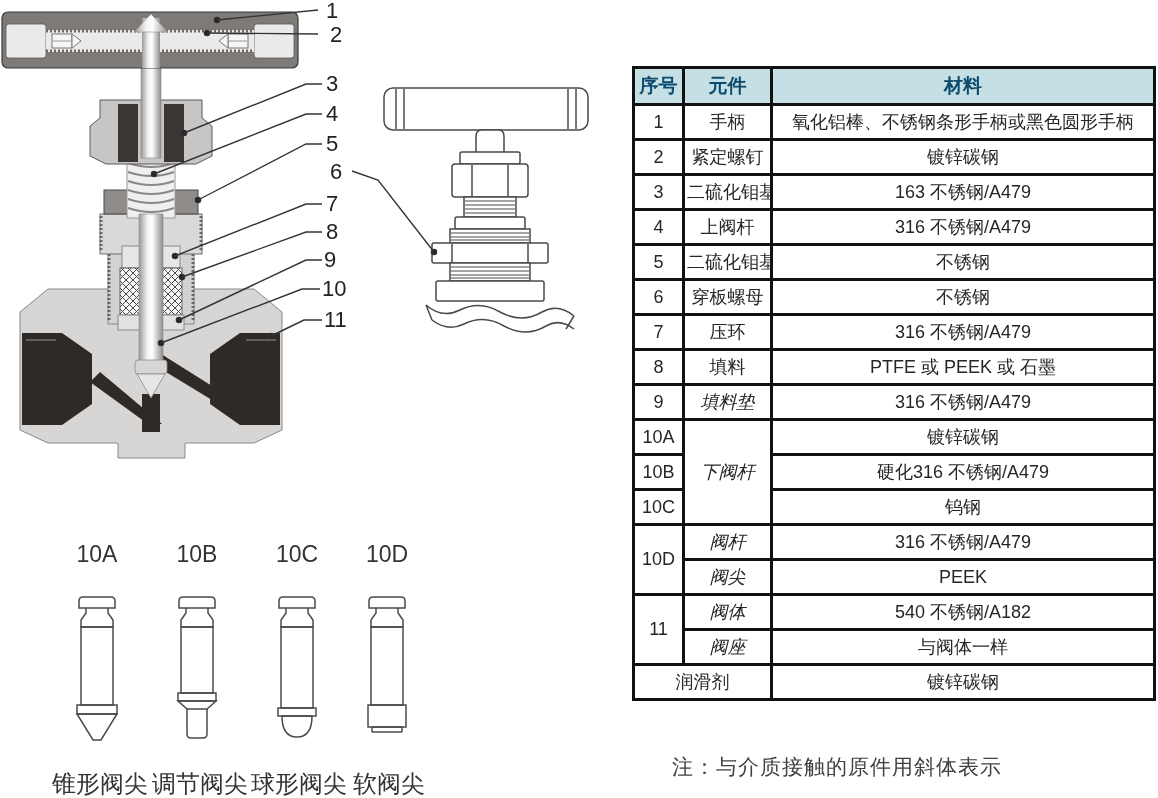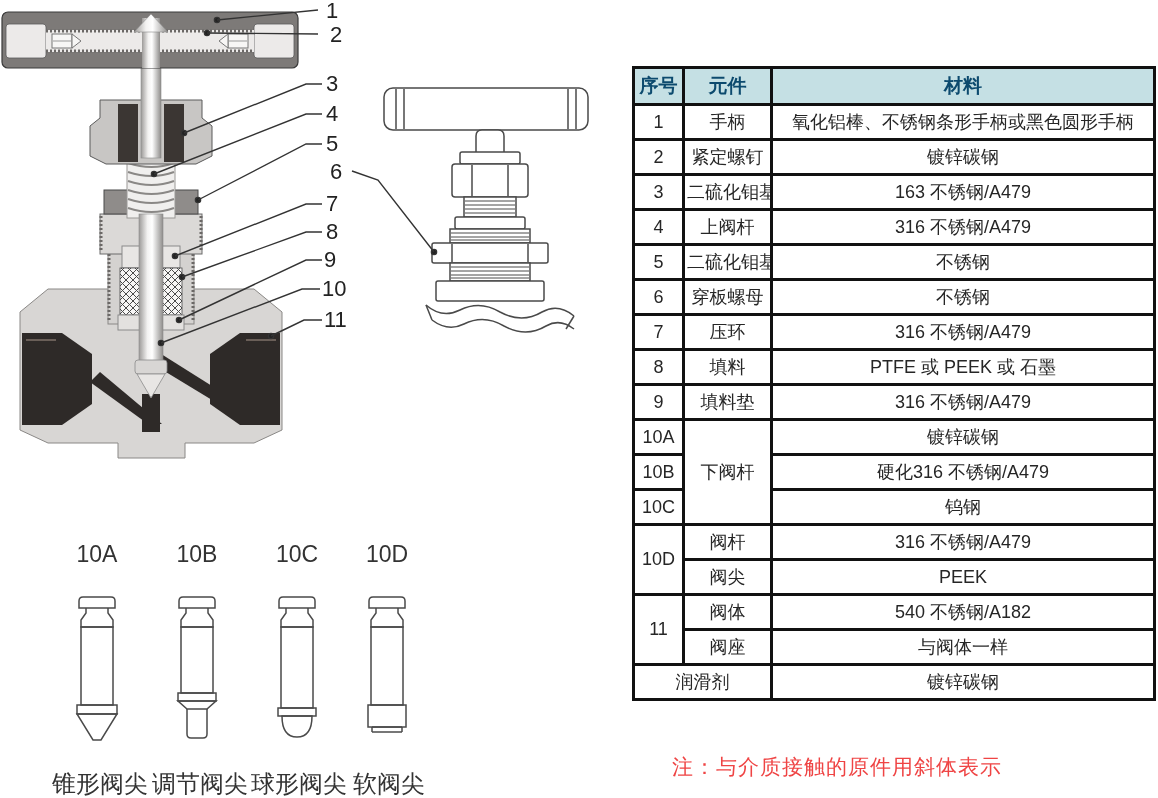--- a/index.html
+++ b/index.html
@@ -16,23 +16,23 @@
   }
   table.materials col.c-no{width:50px;}
   table.materials col.c-comp{width:88px;}
   table.materials th,table.materials td{
     border:3px solid #111111;text-align:center;vertical-align:middle;
     padding:0 2px;height:32px;line-height:1.05;overflow:hidden;white-space:nowrap;
   }
   table.materials thead th{
     background:#c5e0e4;font-weight:bold;font-size:19px;height:34px;color:#0c4a6e;
   }
-  td.italic{}
+  td.italic{font-style:italic;}
   .note{
-    position:absolute;left:672px;top:753px;font-size:21px;color:#ef4444;
+    position:absolute;left:672px;top:753px;font-size:21px;color:#404040;
     letter-spacing:1px;
   }
   svg text{font-family:"Liberation Sans","DejaVu Sans",sans-serif;}
   .callout-num{font-size:22px;fill:#222;}
   .tip-id{font-size:23px;fill:#333;}
   .tip-caption{font-size:24px;fill:#333;}
 </style>
 </head>
 <body>
 

